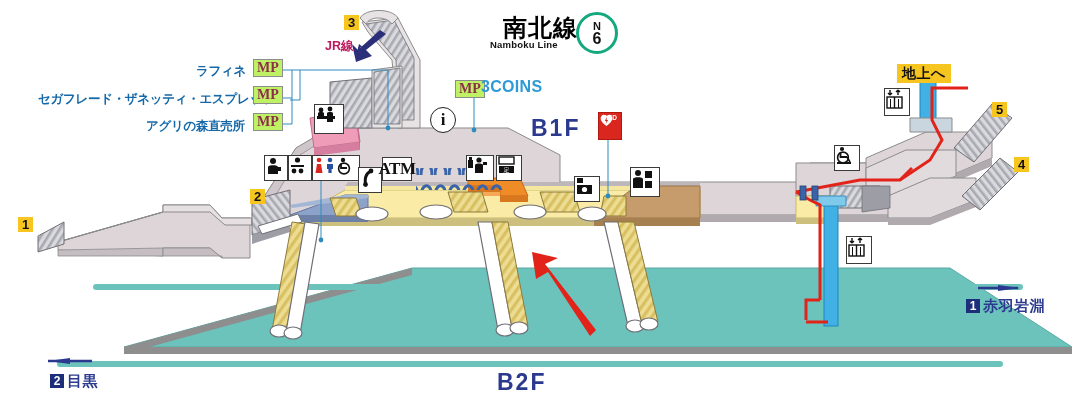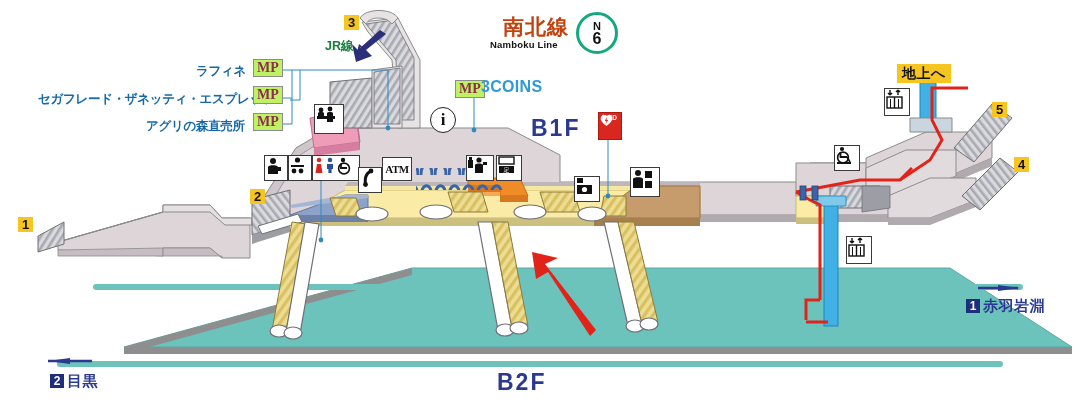--- a/index.html
+++ b/index.html
@@ -8,23 +8,23 @@
   #stage{position:relative;width:1078px;height:401px;background:#fff;}
   #stage svg{position:absolute;left:0;top:0;}
   .lbl{position:absolute;white-space:nowrap;line-height:1;}
 
   
   .shop-name{color:#1669a8;font-size:12.5px;font-weight:bold;letter-spacing:-0.3px;}
   .mp-box{display:inline-block;background:#bef264;border:1.4px solid #8c8c8c;
           color:#8c2f4a;font-weight:bold;font-size:14px;font-family:"Liberation Serif",serif;
           padding:0px 3px 1px 3px;line-height:15px;}
   .coins{color:#2e9bd6;font-size:16px;font-weight:bold;letter-spacing:0.3px;}
-  .jrline{color:#15803d;font-size:12.5px;font-weight:bold;}
+  .jrline{color:#be185d;font-size:12.5px;font-weight:bold;}
   .floor{color:#2b3a8f;font-size:23px;font-weight:bold;letter-spacing:2px;}
-  .linejp{color:#c2410c;font-size:21px;font-weight:bold;letter-spacing:1px;}
+  .linejp{color:#000000;font-size:24px;font-weight:bold;letter-spacing:1px;}
   .lineen{color:#111;font-size:9.5px;font-weight:bold;letter-spacing:0.2px;}
   .exitnum{display:inline-block;background:#f7c520;color:#111;font-weight:bold;
            font-size:13px;padding:1px 4px;line-height:13px;}
   .chijo{display:inline-block;background:#f7c520;color:#111;font-weight:bold;
          font-size:14px;padding:2px 5px 3px 5px;letter-spacing:0.5px;}
   .dirnum{display:inline-block;background:#1d2f7a;color:#fff;font-weight:bold;
           font-size:12px;width:14px;height:14px;line-height:14px;text-align:center;
           vertical-align:middle;}
   .dirtxt{color:#2b3a8f;font-size:15px;font-weight:bold;vertical-align:middle;
           margin-left:3px;letter-spacing:0.5px;}
@@ -373,21 +373,21 @@
 
   <div class="ibox" style="left:358px;top:167px;width:22px;height:24px;">
     <svg width="17" height="19" viewBox="0 0 17 19">
       <path d="M11 2 C6 4, 4 9, 5 16 L8 16 C7 10, 9 6, 13 4 Z" fill="#111"></path>
       <circle cx="12" cy="3" r="2.4" fill="#111"></circle>
       <circle cx="6.5" cy="16.5" r="2.4" fill="#111"></circle>
     </svg>
   </div>
 
   <div class="ibox" style="left:382px;top:157px;width:28px;height:22px;">
-    <span style="font-size:11px;font-weight:bold;color:#111;font-family:'Liberation Serif',serif;letter-spacing:-0.5px;">ATM</span>
+    <span style="font-size:17px;font-weight:bold;color:#111;font-family:'Liberation Serif',serif;letter-spacing:-0.5px;">ATM</span>
   </div>
 
   <div class="ibox" style="left:466px;top:155px;width:26px;height:24px;">
     <svg width="21" height="19" viewBox="0 0 21 19">
       <rect x="1" y="4" width="5" height="8" fill="#111"></rect>
       <rect x="2" y="1" width="3" height="3" fill="#111"></rect>
       <circle cx="12" cy="4" r="2.6" fill="#111"></circle>
       <path d="M8 17 L8 9 C8 7, 16 7, 16 9 L16 17 Z" fill="#111"></path>
       <path d="M16 6 L20 6 L20 9 L16 9 Z" fill="#111"></path>
     </svg>

